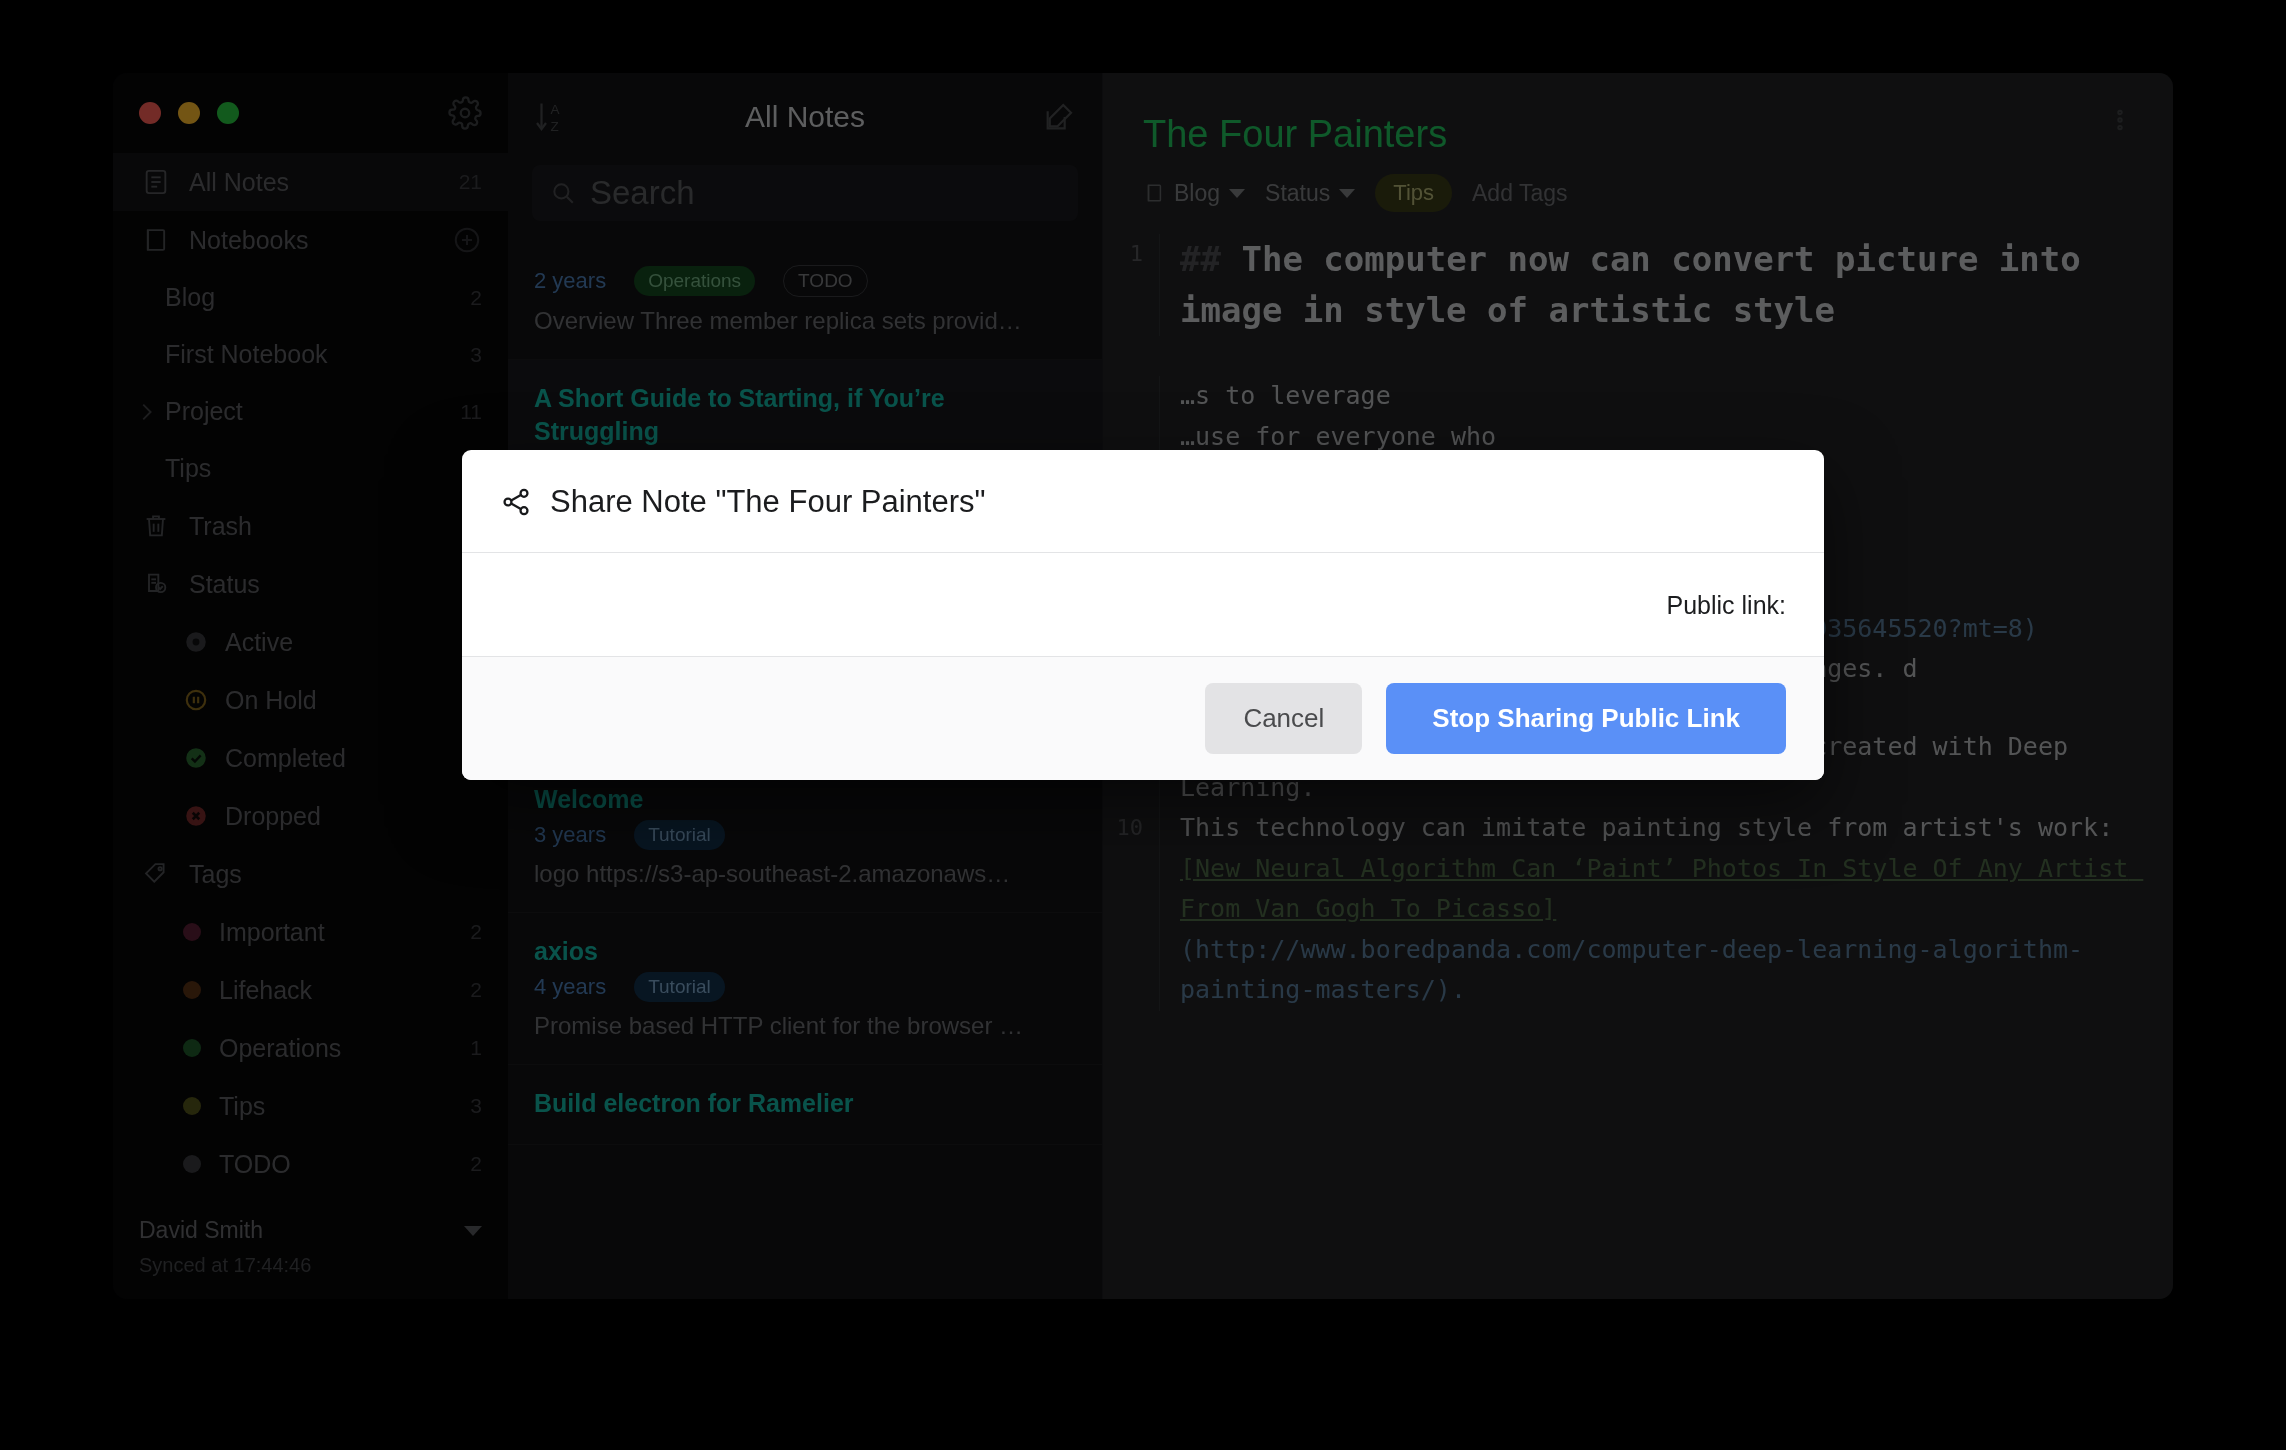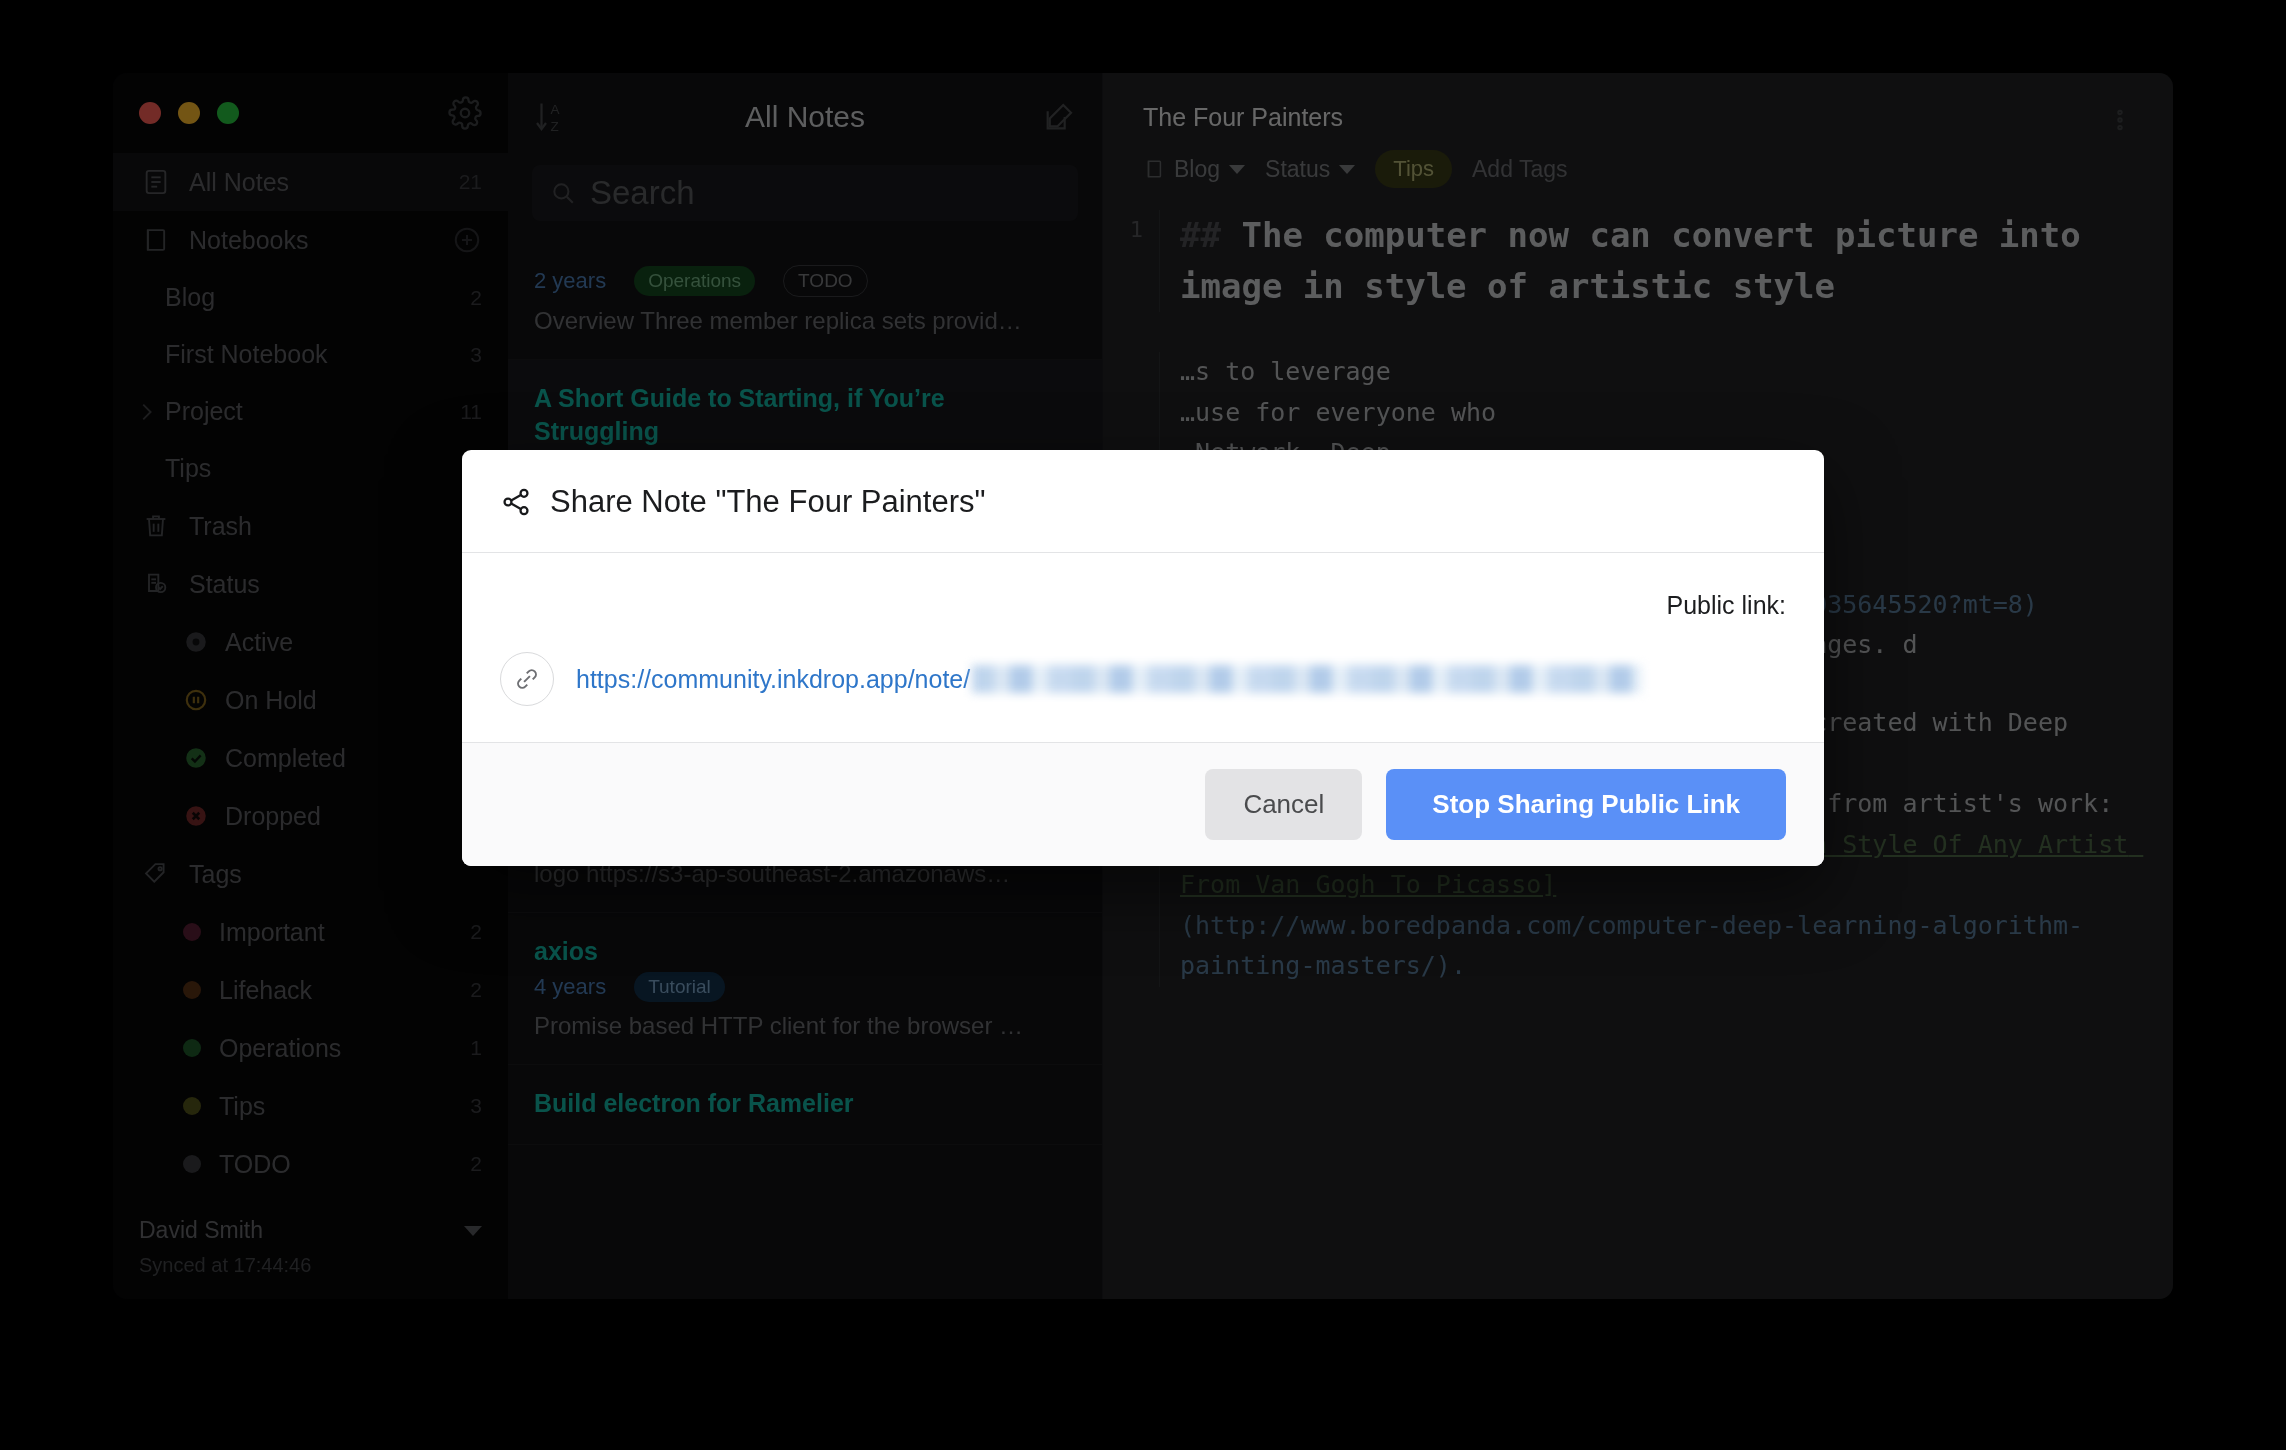--- a/index.html
+++ b/index.html
@@ -144,21 +144,21 @@
   .nl-tag.outline { border: 1px solid #3a3b3f; color: #7d7e82; }
   .nl-tag.blue { background: #12314d; color: #7fa8cd; }
   .nl-snip { color: #6e6f73; font-size: 24px; margin-top: 10px; white-space: nowrap; overflow: hidden; }
 
   
   .editor {
     flex: 1; background: #222325; position: relative; overflow: hidden;
     display: flex; flex-direction: column;
   }
   .ed-head { padding: 30px 40px 0 40px; position: relative; }
-  .ed-title { color: #e5e5e5; font-size: 25px; }
+  .ed-title { color: #22c55e; font-size: 38px; margin-top: 10px; }
   .ed-meta { display: flex; align-items: center; gap: 20px; margin-top: 18px; }
   .ed-chip { display: flex; align-items: center; gap: 9px; color: #7f8084; font-size: 23px; }
   .ed-chip svg { width: 22px; height: 26px; opacity: .7; display: block; }
   .tri { width: 0; height: 0; border-left: 8px solid transparent; border-right: 8px solid transparent; border-top: 9px solid #7f8084; }
   .ed-tag { background: #3b3c17; color: #b6b778; font-size: 22px; padding: 6px 18px; border-radius: 20px; }
   .ed-addtags { color: #6f7074; font-size: 23px; }
   .ed-more { position: absolute; right: 40px; top: 34px; opacity: .3; }
   .ed-more svg { width: 26px; height: 26px; display: block; }
 
   .ed-body {
@@ -574,32 +574,19 @@
             <circle cx="18" cy="18.5" r="2.6"></circle>
             <circle cx="6" cy="12" r="2.6"></circle>
           <line x1="8.4" y1="10.8" x2="15.6" y2="6.8"></line>
             <line x1="8.4" y1="13.2" x2="15.6" y2="17.2"></line>
         </svg>
       </span>
       <div class="modal-title">Share Note "The Four Painters"</div>
     </div>
     <div class="modal-body">
       <div class="lbl">Public link:</div>
-      <div class="link-row">
-        <span class="link-circle">
-          <svg viewBox="0 0 24 24" fill="none" stroke="#6e6f73" stroke-width="1.7">
-            <path d="M9.5 14.5l5-5"></path>
-            <path d="M11.8 7.2l1.7-1.7a3.6 3.6 0 0 1 5.1 5.1l-1.7 1.7"></path>
-            <path d="M12.2 16.8l-1.7 1.7a3.6 3.6 0 0 1-5.1-5.1l1.7-1.7"></path>
-          </svg>
-        </span>
-        <span class="link-url">
-            <span>https://community.inkdrop.app/note/</span>
-            <span class="blurred"></span>
-          </span>
-      </div>
     </div>
     <div class="modal-foot">
       <button class="btn btn-cancel">Cancel</button>
       <button class="btn btn-primary">Stop Sharing Public Link</button>
     </div>
   </div>
 </div>
 
 </body></html>

